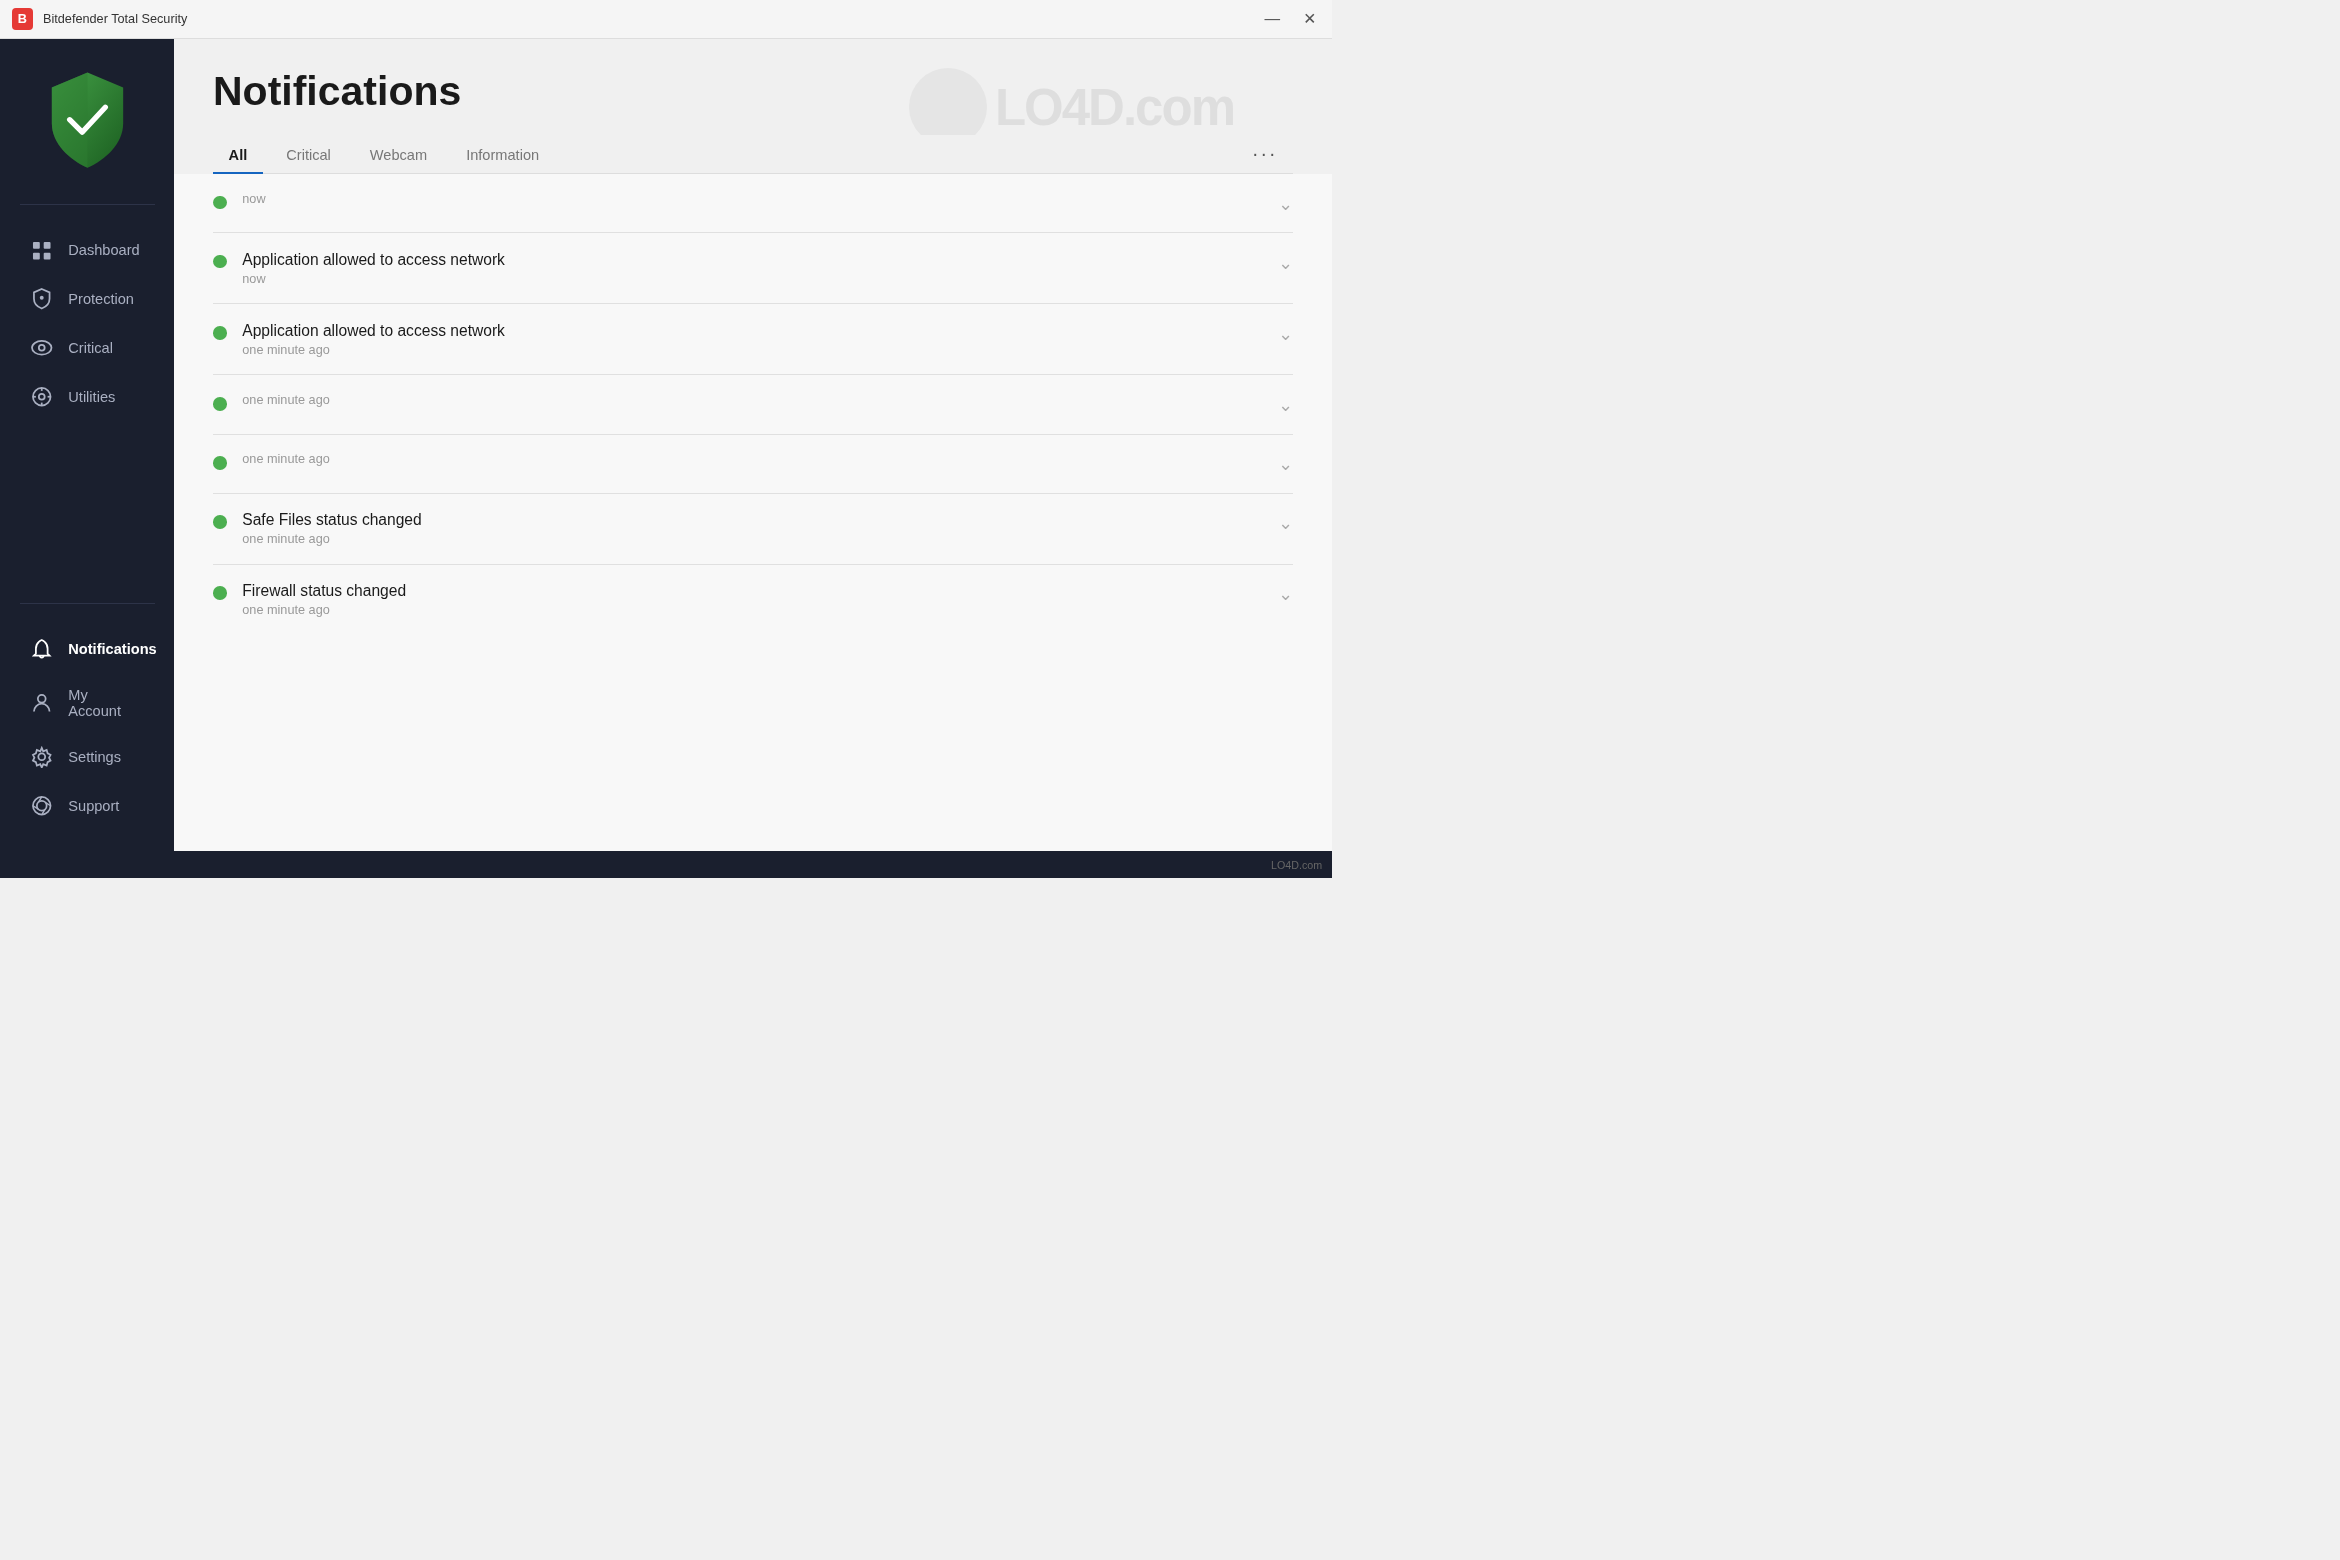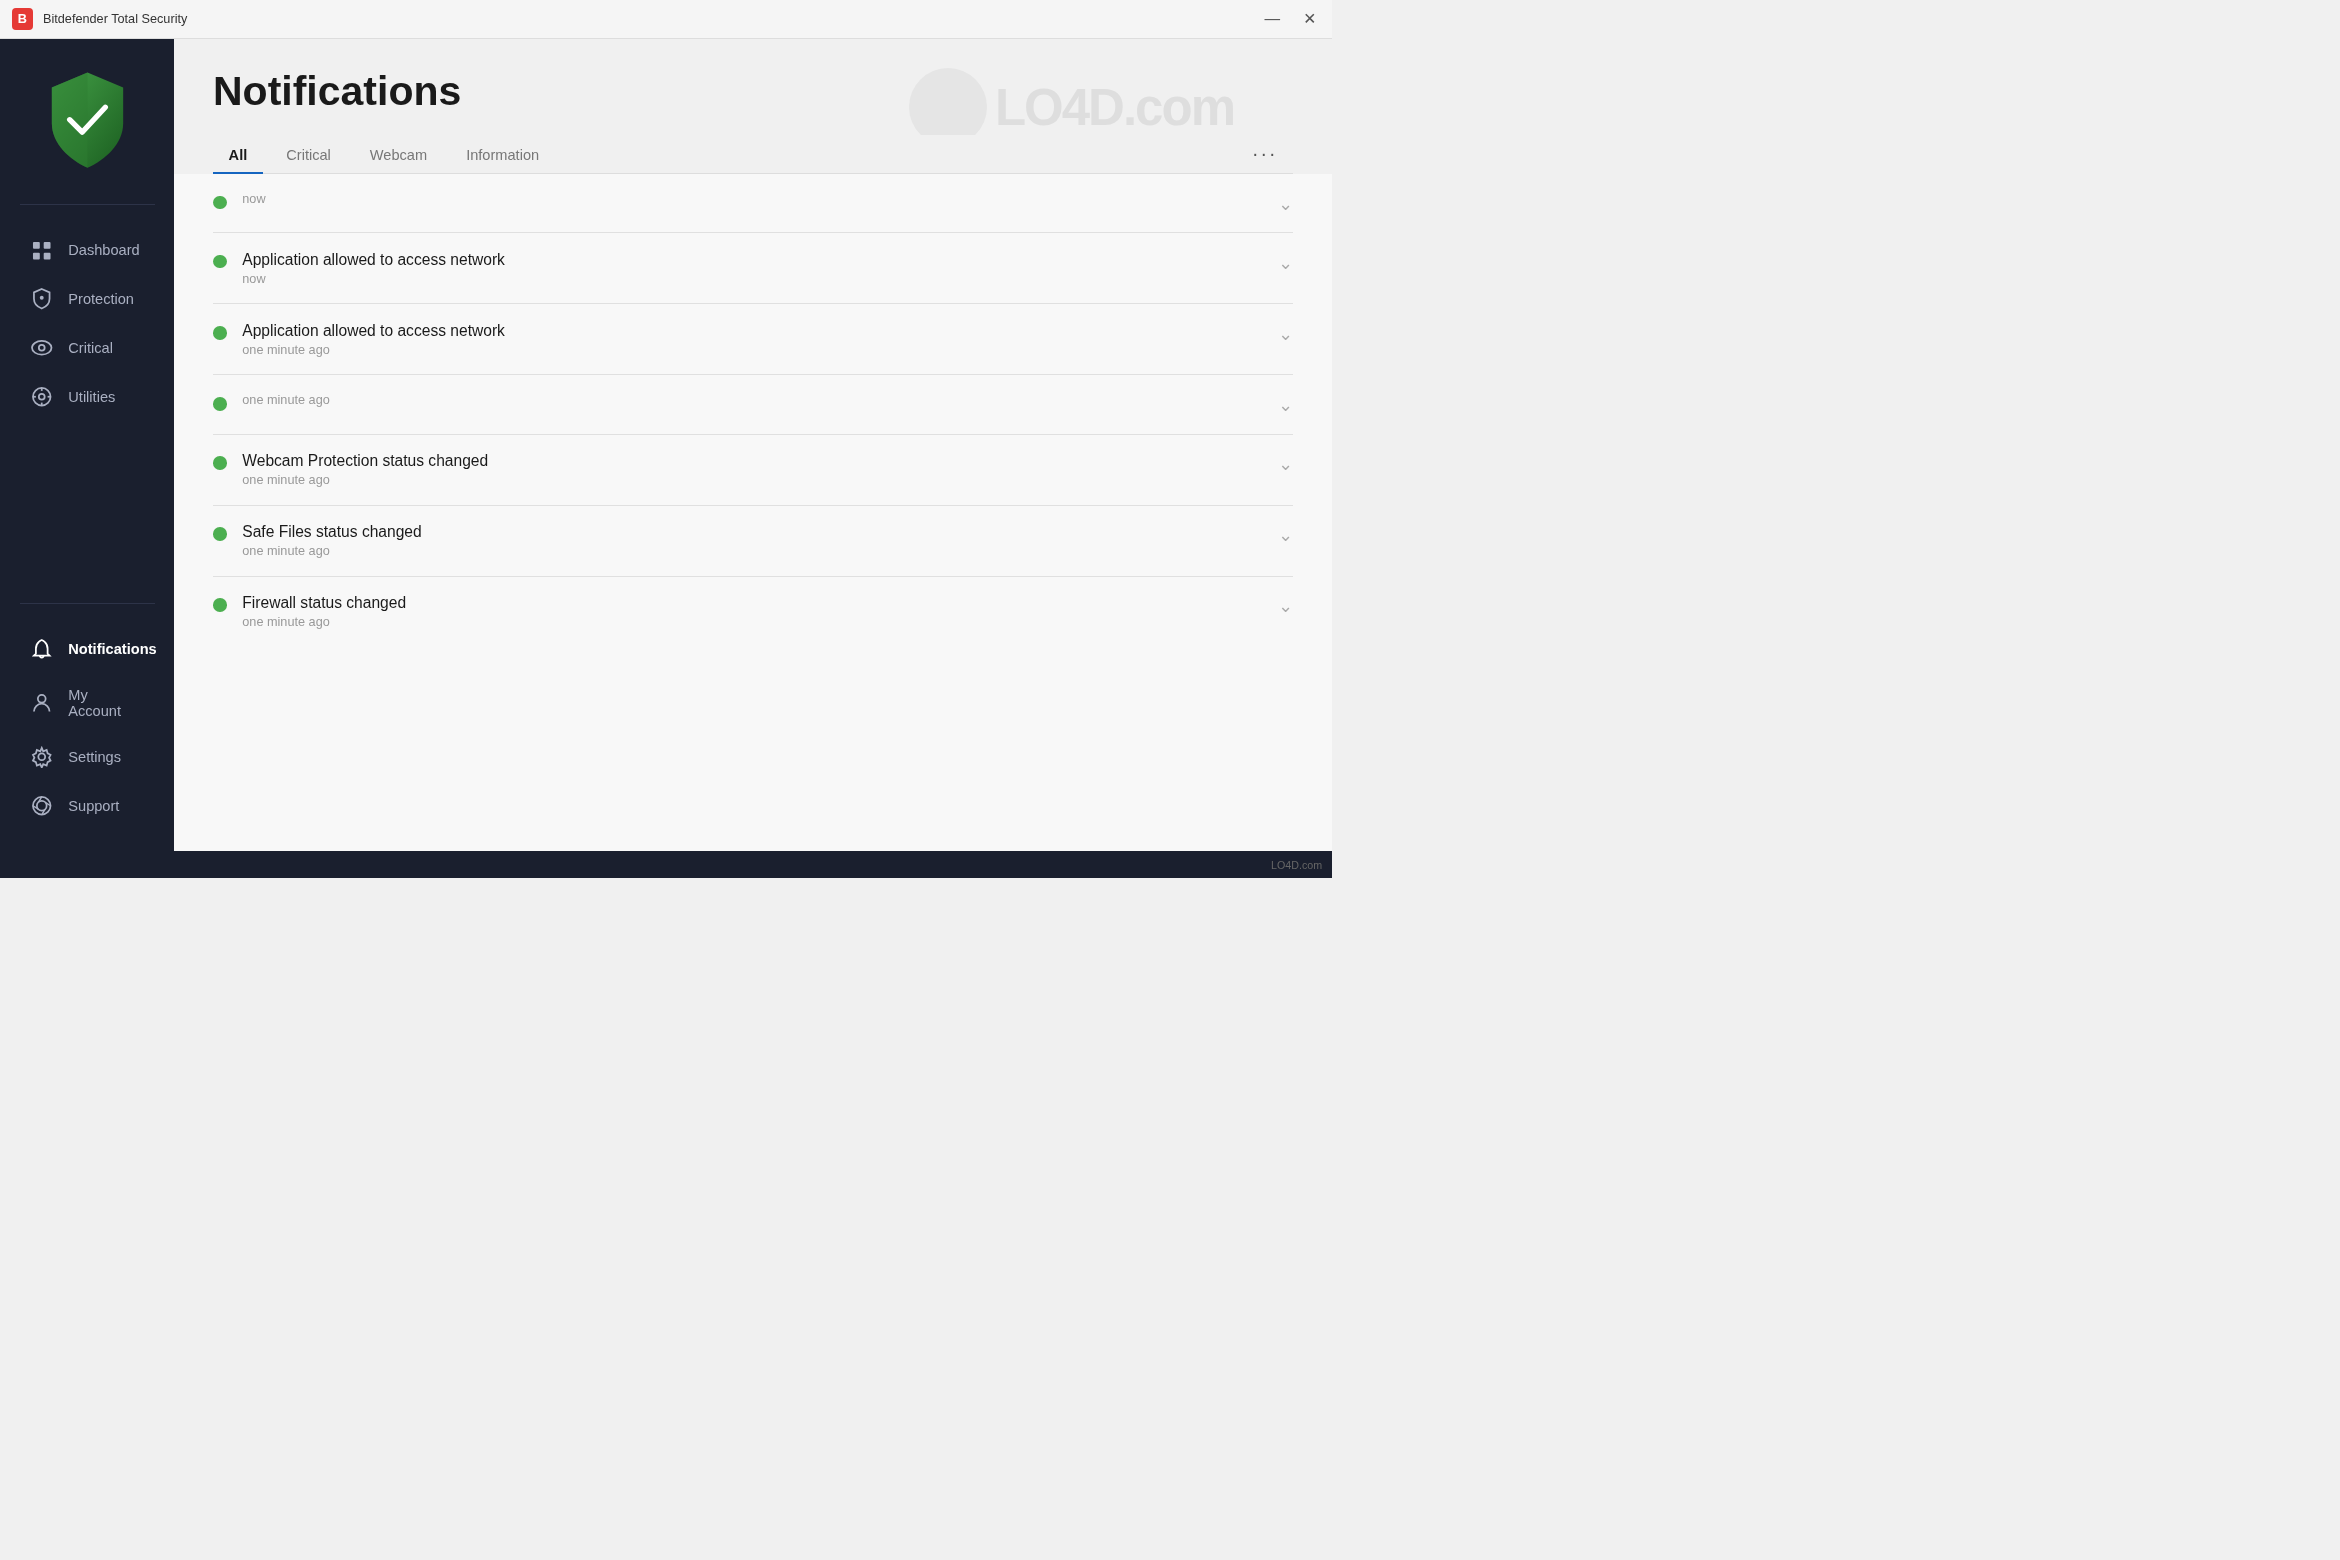--- a/index.html
+++ b/index.html
@@ -416,21 +416,20 @@
           <div class="notification-item">
       <div class="notif-dot"></div>
       <div class="notif-content">
         <div class="notif-time">one minute ago</div>
       </div>
       <div class="notif-chevron">⌄</div>
     </div>
           <div class="notification-item">
       <div class="notif-dot"></div>
       <div class="notif-content">
-        <div class="notif-title">Webcam Protection status changed</div>
         <div class="notif-time">one minute ago</div>
       </div>
       <div class="notif-chevron">⌄</div>
     </div>
           <div class="notification-item">
       <div class="notif-dot"></div>
       <div class="notif-content">
         <div class="notif-title">Safe Files status changed</div>
         <div class="notif-time">one minute ago</div>
       </div>

